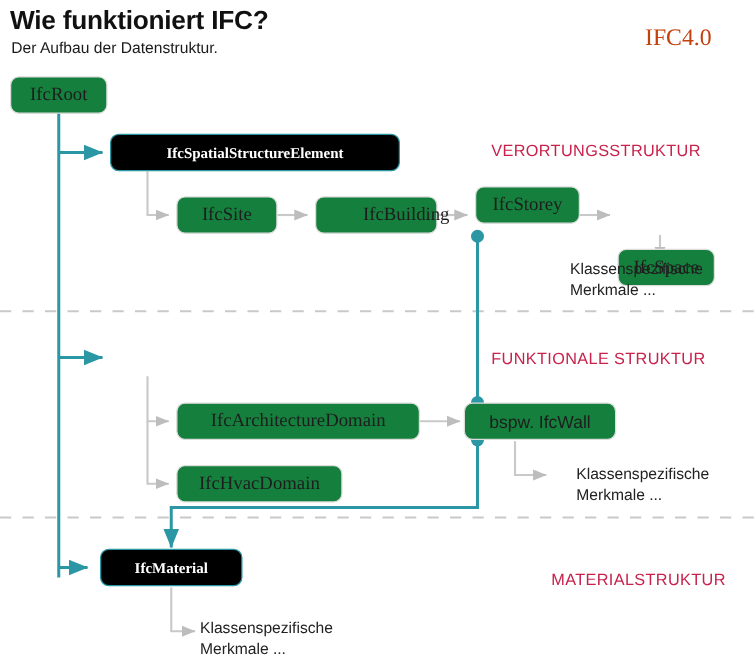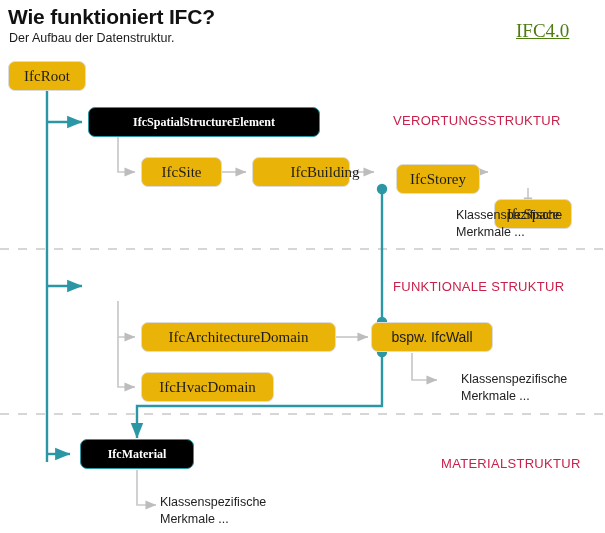--- a/index.html
+++ b/index.html
@@ -20,34 +20,34 @@
     letter-spacing:-0.2px;white-space:nowrap;
   }
   .subtitle{
     position:absolute;left:9px;top:31px;
     font-family:"Liberation Sans", sans-serif;
     font-size:12.5px;color:#1a1a1a;white-space:nowrap;
   }
   .version{
     position:absolute;left:516px;top:20px;
     font-family:"Liberation Serif", serif;
-    font-size:19px;color:#4d7c0f;white-space:nowrap;text-decoration:underline;
+    font-size:19px;color:#c2410c;white-space:nowrap;
   }
 
   
   #wires{position:absolute;left:0;top:0;width:605px;height:533px;}
 
   
   .node{
     position:absolute;box-sizing:border-box;
     display:flex;align-items:center;justify-content:center;
     border-radius:7px;white-space:nowrap;
   }
   .node.plain{
-    background:#eab308;border:1px solid #dcdcdc;
+    background:#15803d;border:1px solid #dcdcdc;
     font-family:"Liberation Serif", serif;
     font-size:15px;color:#1d1d1d;height:30px;
   }
   .node.teal{
     background:#000000;border:1px solid #2b97a5;
     font-family:"Liberation Serif", serif;
     font-weight:bold;font-size:12px;color:#ffffff;height:30px;
   }
   .node.sans{
     font-family:"Liberation Sans", sans-serif;
@@ -120,21 +120,21 @@
 
     <path d="M137,470 L137,505 L156,505" fill="none" stroke="#c9c9c9" stroke-width="1.7" marker-end="url(#agray)"></path>
   </svg>
 
   <div class="node plain" style="left:8px;top:61px;width:78px;">IfcRoot</div>
 
   <div class="node teal" style="left:88px;top:107px;width:232px;">IfcSpatialStructureElement</div>
 
   <div class="node plain" style="left:141px;top:157px;width:81px;">IfcSite</div>
   <div class="node plain" style="left:252px;top:157px;width:98px;padding-left:48px;">IfcBuilding</div>
-  <div class="node plain" style="left:380px;top:164px;width:84px;margin-left:16px;">IfcStorey</div>
+  <div class="node plain" style="left:380px;top:149px;width:84px;">IfcStorey</div>
   <div class="node plain" style="left:494px;top:157px;width:78px;margin-top:42px;">IfcSpace</div>
 
 
   <div class="node plain" style="left:141px;top:322px;width:195px;">IfcArchitectureDomain</div>
   <div class="node plain" style="left:141px;top:372px;width:133px;">IfcHvacDomain</div>
 
   <div class="node plain sans" style="left:371px;top:322px;width:122px;">bspw. IfcWall</div>
 
   <div class="node teal" style="left:80px;top:439px;width:114px;">IfcMaterial</div>
 

